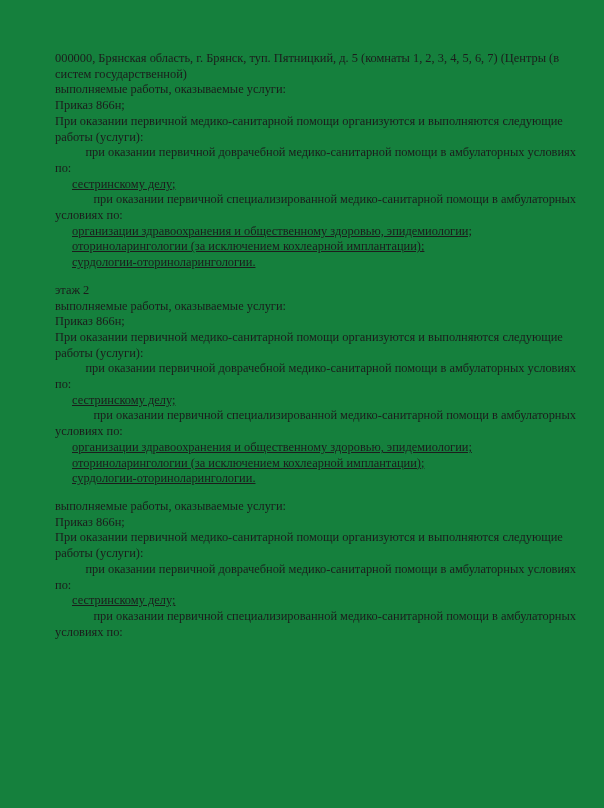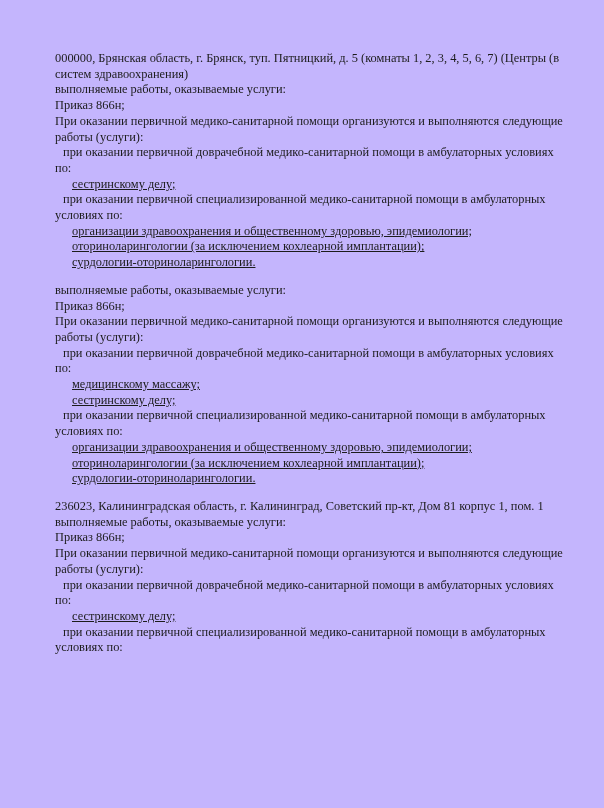--- a/index.html
+++ b/index.html
@@ -14,39 +14,55 @@
   }
   .page {
     box-sizing: border-box;
     width: 604px;
     height: 808px;
     padding: 51px 28px 0 55px;
     font-family: "Liberation Serif", serif;
     font-size: 12.4px;
     line-height: 15.7px;
     color: #1c1c1c;
-    background: #c4b5fd;
+    background: #15803d;
   }
   .block {
     margin-bottom: 12px;
   }
   .ln {
     white-space: nowrap;
   }
-  .in1 { padding-left: 8px; }
+  .in1 { padding-left: 8px; text-align: right; }
   .in2 { padding-left: 17px; text-decoration: underline; }
 </style>
 </head>
 <body>
 
 <div class="page">
 
   <div class="block">
     <div class="ln">000000, Брянская область, г. Брянск, туп. Пятницкий, д. 5 (комнаты 1, 2, 3, 4, 5, 6, 7) (Центры (в</div>
-    <div class="ln">систем здравоохранения)</div>
+    <div class="ln">систем государственной)</div>
+    <div class="ln">выполняемые работы, оказываемые услуги:</div>
+    <div class="ln">Приказ 866н;</div>
+    <div class="ln">При оказании первичной медико-санитарной помощи организуются и выполняются следующие</div>
+    <div class="ln">работы (услуги):</div>
+    <div class="ln in1">при оказании первичной доврачебной медико-санитарной помощи в амбулаторных условиях</div>
+    <div class="ln">по:</div>
+    <div class="ln in2">сестринскому делу;</div>
+    <div class="ln in1">при оказании первичной специализированной медико-санитарной помощи в амбулаторных</div>
+    <div class="ln">условиях по:</div>
+    <div class="ln in2">организации здравоохранения и общественному здоровью, эпидемиологии;</div>
+    <div class="ln in2">оториноларингологии (за исключением кохлеарной имплантации);</div>
+    <div class="ln in2">сурдологии-оториноларингологии.</div>
+  </div>
+
+  <div class="block">
+    <div class="ln">этаж 2</div>
     <div class="ln">выполняемые работы, оказываемые услуги:</div>
     <div class="ln">Приказ 866н;</div>
     <div class="ln">При оказании первичной медико-санитарной помощи организуются и выполняются следующие</div>
     <div class="ln">работы (услуги):</div>
     <div class="ln in1">при оказании первичной доврачебной медико-санитарной помощи в амбулаторных условиях</div>
     <div class="ln">по:</div>
     <div class="ln in2">сестринскому делу;</div>
     <div class="ln in1">при оказании первичной специализированной медико-санитарной помощи в амбулаторных</div>
     <div class="ln">условиях по:</div>
     <div class="ln in2">организации здравоохранения и общественному здоровью, эпидемиологии;</div>
@@ -54,35 +70,18 @@
     <div class="ln in2">сурдологии-оториноларингологии.</div>
   </div>
 
   <div class="block">
     <div class="ln">выполняемые работы, оказываемые услуги:</div>
     <div class="ln">Приказ 866н;</div>
     <div class="ln">При оказании первичной медико-санитарной помощи организуются и выполняются следующие</div>
     <div class="ln">работы (услуги):</div>
     <div class="ln in1">при оказании первичной доврачебной медико-санитарной помощи в амбулаторных условиях</div>
     <div class="ln">по:</div>
-    <div class="ln in2">медицинскому массажу;</div>
-    <div class="ln in2">сестринскому делу;</div>
-    <div class="ln in1">при оказании первичной специализированной медико-санитарной помощи в амбулаторных</div>
-    <div class="ln">условиях по:</div>
-    <div class="ln in2">организации здравоохранения и общественному здоровью, эпидемиологии;</div>
-    <div class="ln in2">оториноларингологии (за исключением кохлеарной имплантации);</div>
-    <div class="ln in2">сурдологии-оториноларингологии.</div>
-  </div>
-
-  <div class="block">
-    <div class="ln">236023, Калининградская область, г. Калининград, Советский пр-кт, Дом 81 корпус 1, пом. 1</div>
-    <div class="ln">выполняемые работы, оказываемые услуги:</div>
-    <div class="ln">Приказ 866н;</div>
-    <div class="ln">При оказании первичной медико-санитарной помощи организуются и выполняются следующие</div>
-    <div class="ln">работы (услуги):</div>
-    <div class="ln in1">при оказании первичной доврачебной медико-санитарной помощи в амбулаторных условиях</div>
-    <div class="ln">по:</div>
     <div class="ln in2">сестринскому делу;</div>
     <div class="ln in1">при оказании первичной специализированной медико-санитарной помощи в амбулаторных</div>
     <div class="ln">условиях по:</div>
   </div>
 
 </div>
 
 </body></html>

